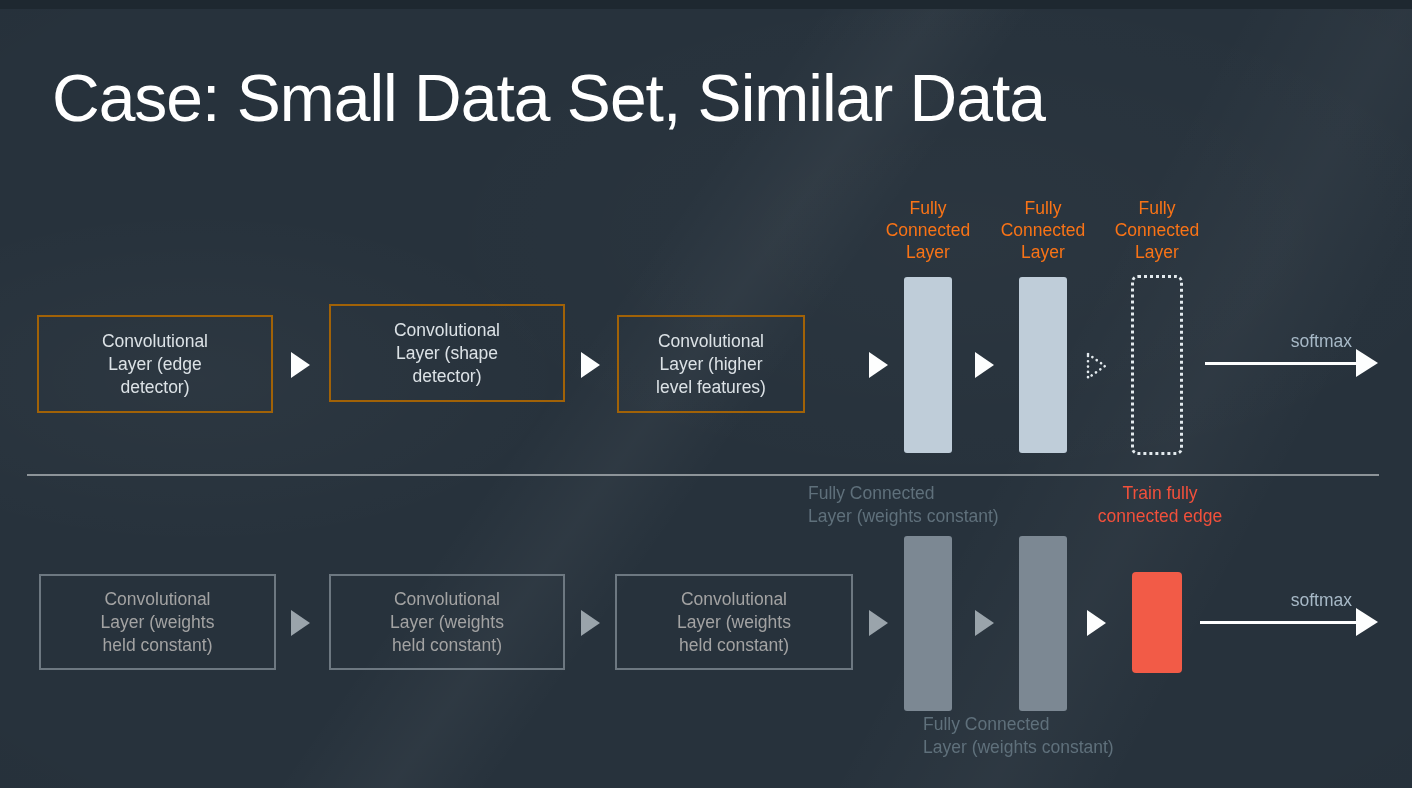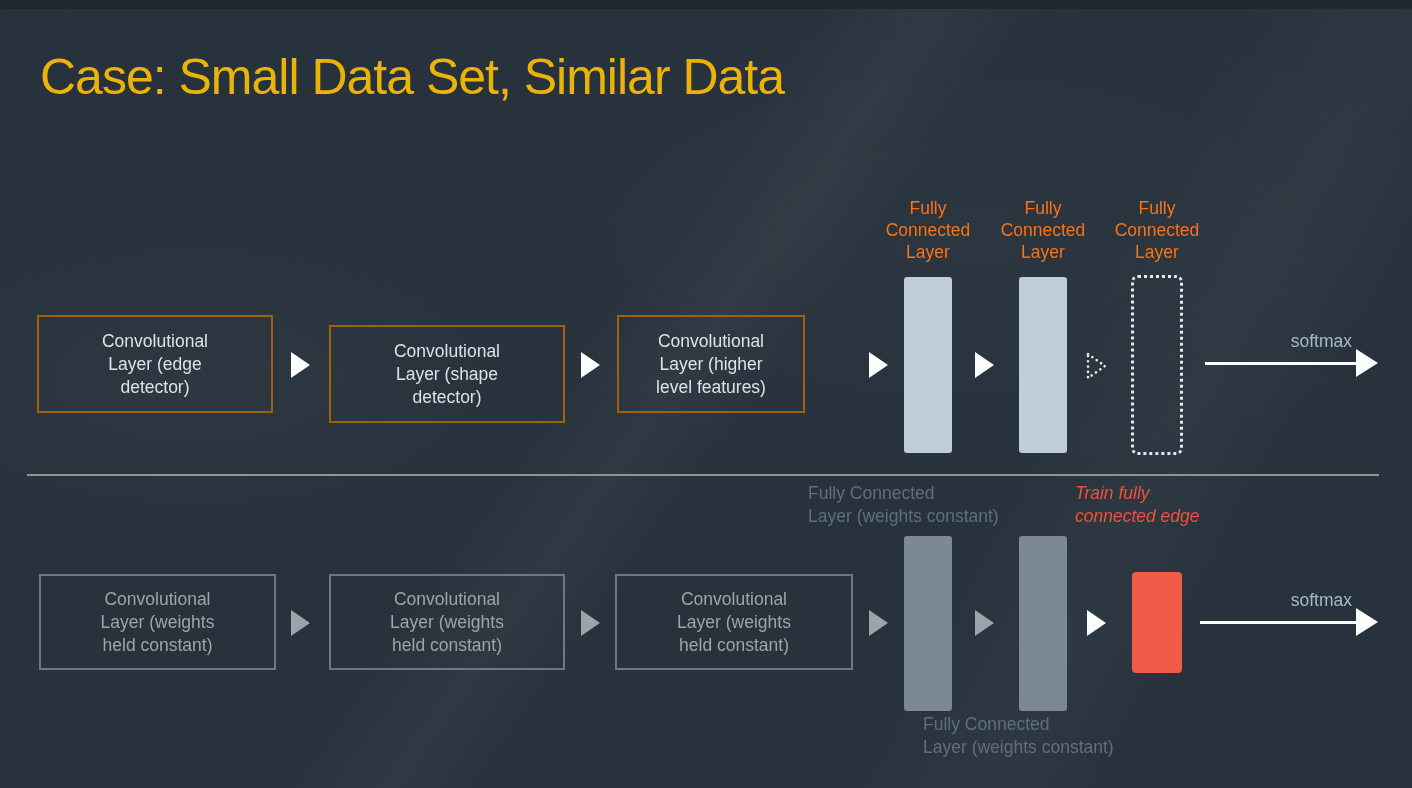--- a/index.html
+++ b/index.html
@@ -12,23 +12,23 @@
     content:"";position:absolute;inset:0;pointer-events:none;
     background:
       radial-gradient(ellipse 620px 280px at 14% 48%, rgba(255,255,255,0.028), transparent 62%),
       radial-gradient(ellipse 900px 420px at 68% 30%, rgba(255,255,255,0.02), transparent 62%),
       linear-gradient(125deg, transparent 42%, rgba(255,255,255,0.035) 48%, transparent 53%),
       linear-gradient(118deg, transparent 68%, rgba(255,255,255,0.03) 77%, transparent 84%),
       radial-gradient(ellipse 1600px 900px at 50% 50%, transparent 55%, rgba(0,0,0,0.14));
   }
   .top-strip{position:absolute;left:0;top:0;width:1412px;height:9px;background:#1e2830;}
   .title{
-    position:absolute;left:40px;top:48px;margin:0;
-    font-size:50px;font-weight:300;letter-spacing:-1px;
-    color:#eab308;white-space:nowrap;
+    position:absolute;left:40px;top:48px;margin:12px;
+    font-size:66px;font-weight:300;letter-spacing:-1px;
+    color:#ffffff;white-space:nowrap;
   }
   .conv-box{
     position:absolute;display:flex;align-items:center;justify-content:center;
     border:2px solid #a16207;box-sizing:border-box;text-align:center;
   }
   .conv-box .conv-text{display:block;width:132px;font-size:17.5px;line-height:23px;color:#dce2e6;}
   .conv-box.dim{border-color:#6d7881;}
   .conv-box.dim .conv-text{color:#a3a3a3;}
   .tri{position:absolute;width:0;height:0;border-top:13px solid transparent;border-bottom:13px solid transparent;}
   .tri.white{border-left:19px solid #fdfefe;}
@@ -42,22 +42,22 @@
   .fc-rect.train{background:#f25b47;border-radius:4px;}
   .fc-dotted{
     position:absolute;box-sizing:border-box;
     border:3px dotted #e3eaee;border-radius:7px;background:transparent;
   }
   .dim-label{
     position:absolute;color:#5f707b;
     font-size:17.5px;line-height:23px;
   }
   .train-label{
-    position:absolute;color:#f2503b;
-    font-size:17.5px;line-height:23px;font-style:italic;
+    position:absolute;text-align:center;color:#f2503b;
+    font-size:17.5px;line-height:23px;
   }
   .softmax-text{
     position:absolute;text-align:right;color:#a7b9c7;font-size:17.5px;
   }
   .arrow-line{position:absolute;height:3px;background:#fdfefe;}
   .arrow-head{
     position:absolute;width:0;height:0;
     border-top:14px solid transparent;border-bottom:14px solid transparent;
     border-left:22px solid #fdfefe;
   }
@@ -68,21 +68,21 @@
 <body>
 
 <div class="slide">
   <div class="top-strip"></div>
   <h1 class="title">Case: Small Data Set, Similar Data</h1>
 
   <div class="conv-box" style="left:37px;top:315px;width:236px;height:98px;">
     <span class="conv-text">Convolutional Layer (edge detector)</span>
   </div>
   <div class="tri white" style="left:291px;top:352px;"></div>
-  <div class="conv-box" style="left:329px;top:325px;width:236px;height:98px;">
+  <div class="conv-box" style="left:329px;top:304px;width:236px;height:98px;">
     <span class="conv-text">Convolutional Layer (shape detector)</span>
   </div>
   <div class="tri white" style="left:581px;top:352px;"></div>
   <div class="conv-box" style="left:617px;top:315px;width:188px;height:98px;text-align:center;">
     <span class="conv-text">Convolutional Layer (higher level features)</span>
   </div>
   <div class="tri white" style="left:869px;top:352px;"></div>
 
   <div class="fc-label" style="left:873px;top:197px;width:110px;">Fully Connected Layer</div>
   <div class="fc-label" style="left:988px;top:197px;width:110px;">Fully Connected Layer</div>

